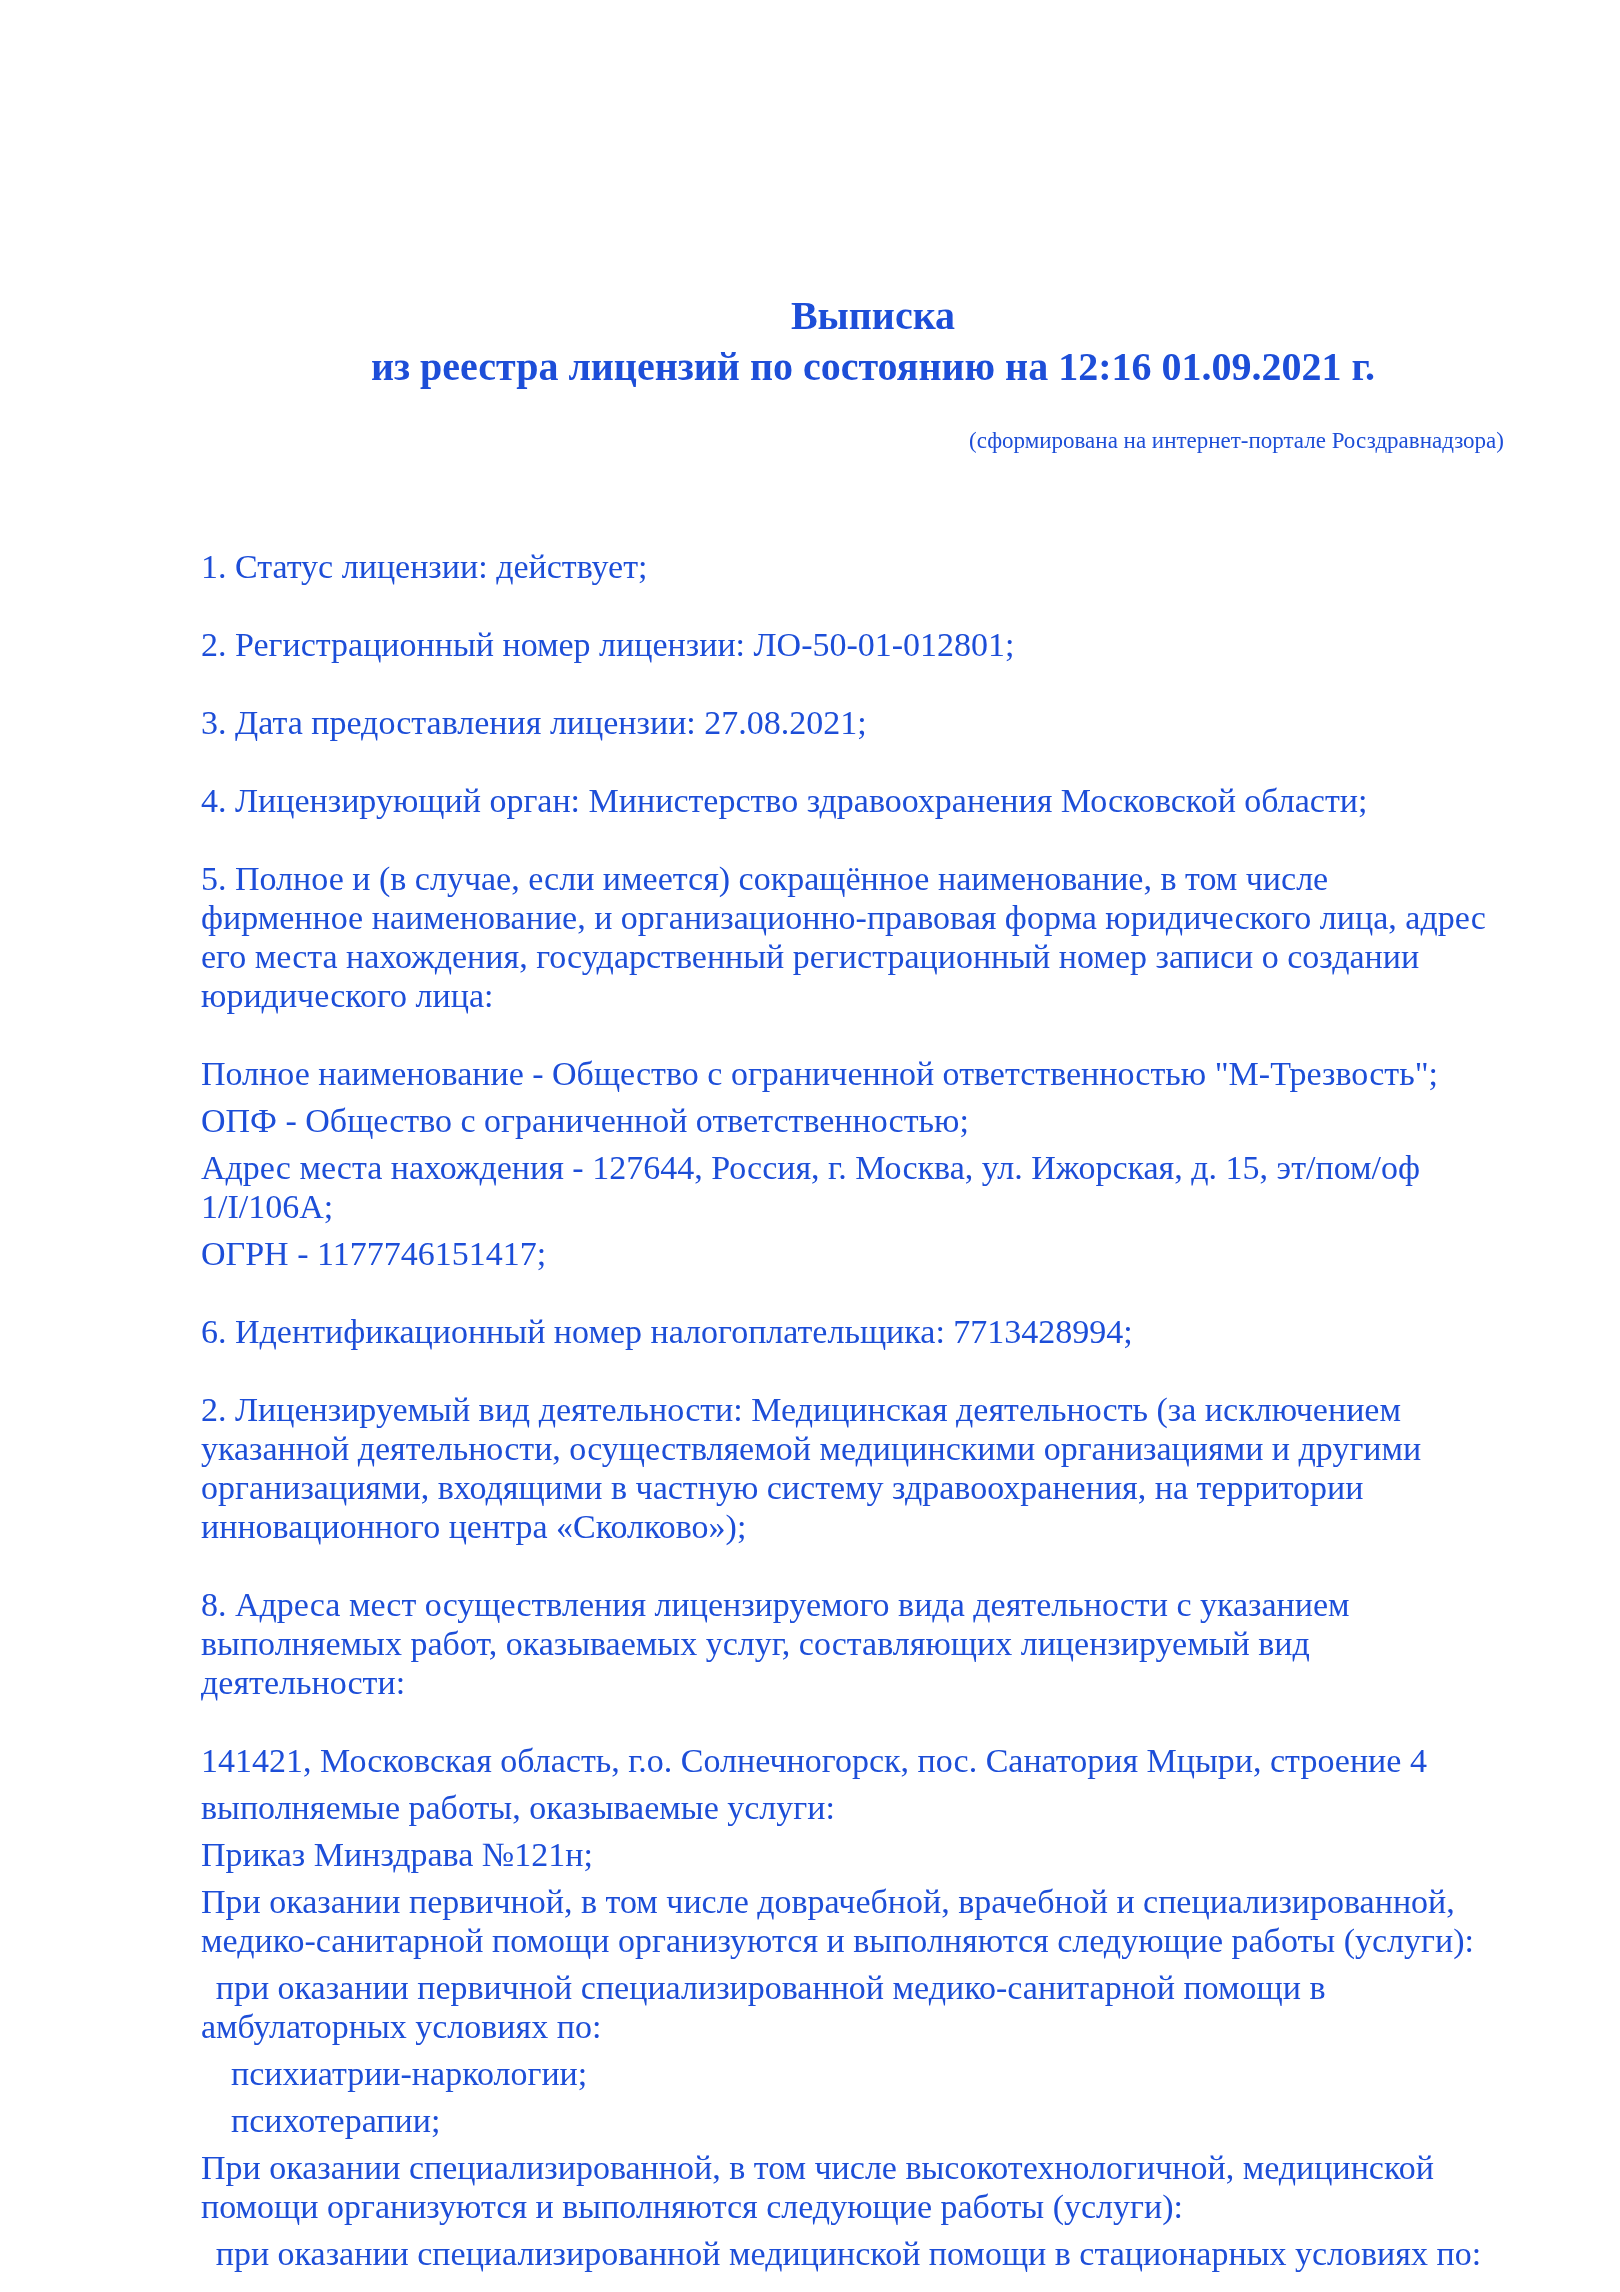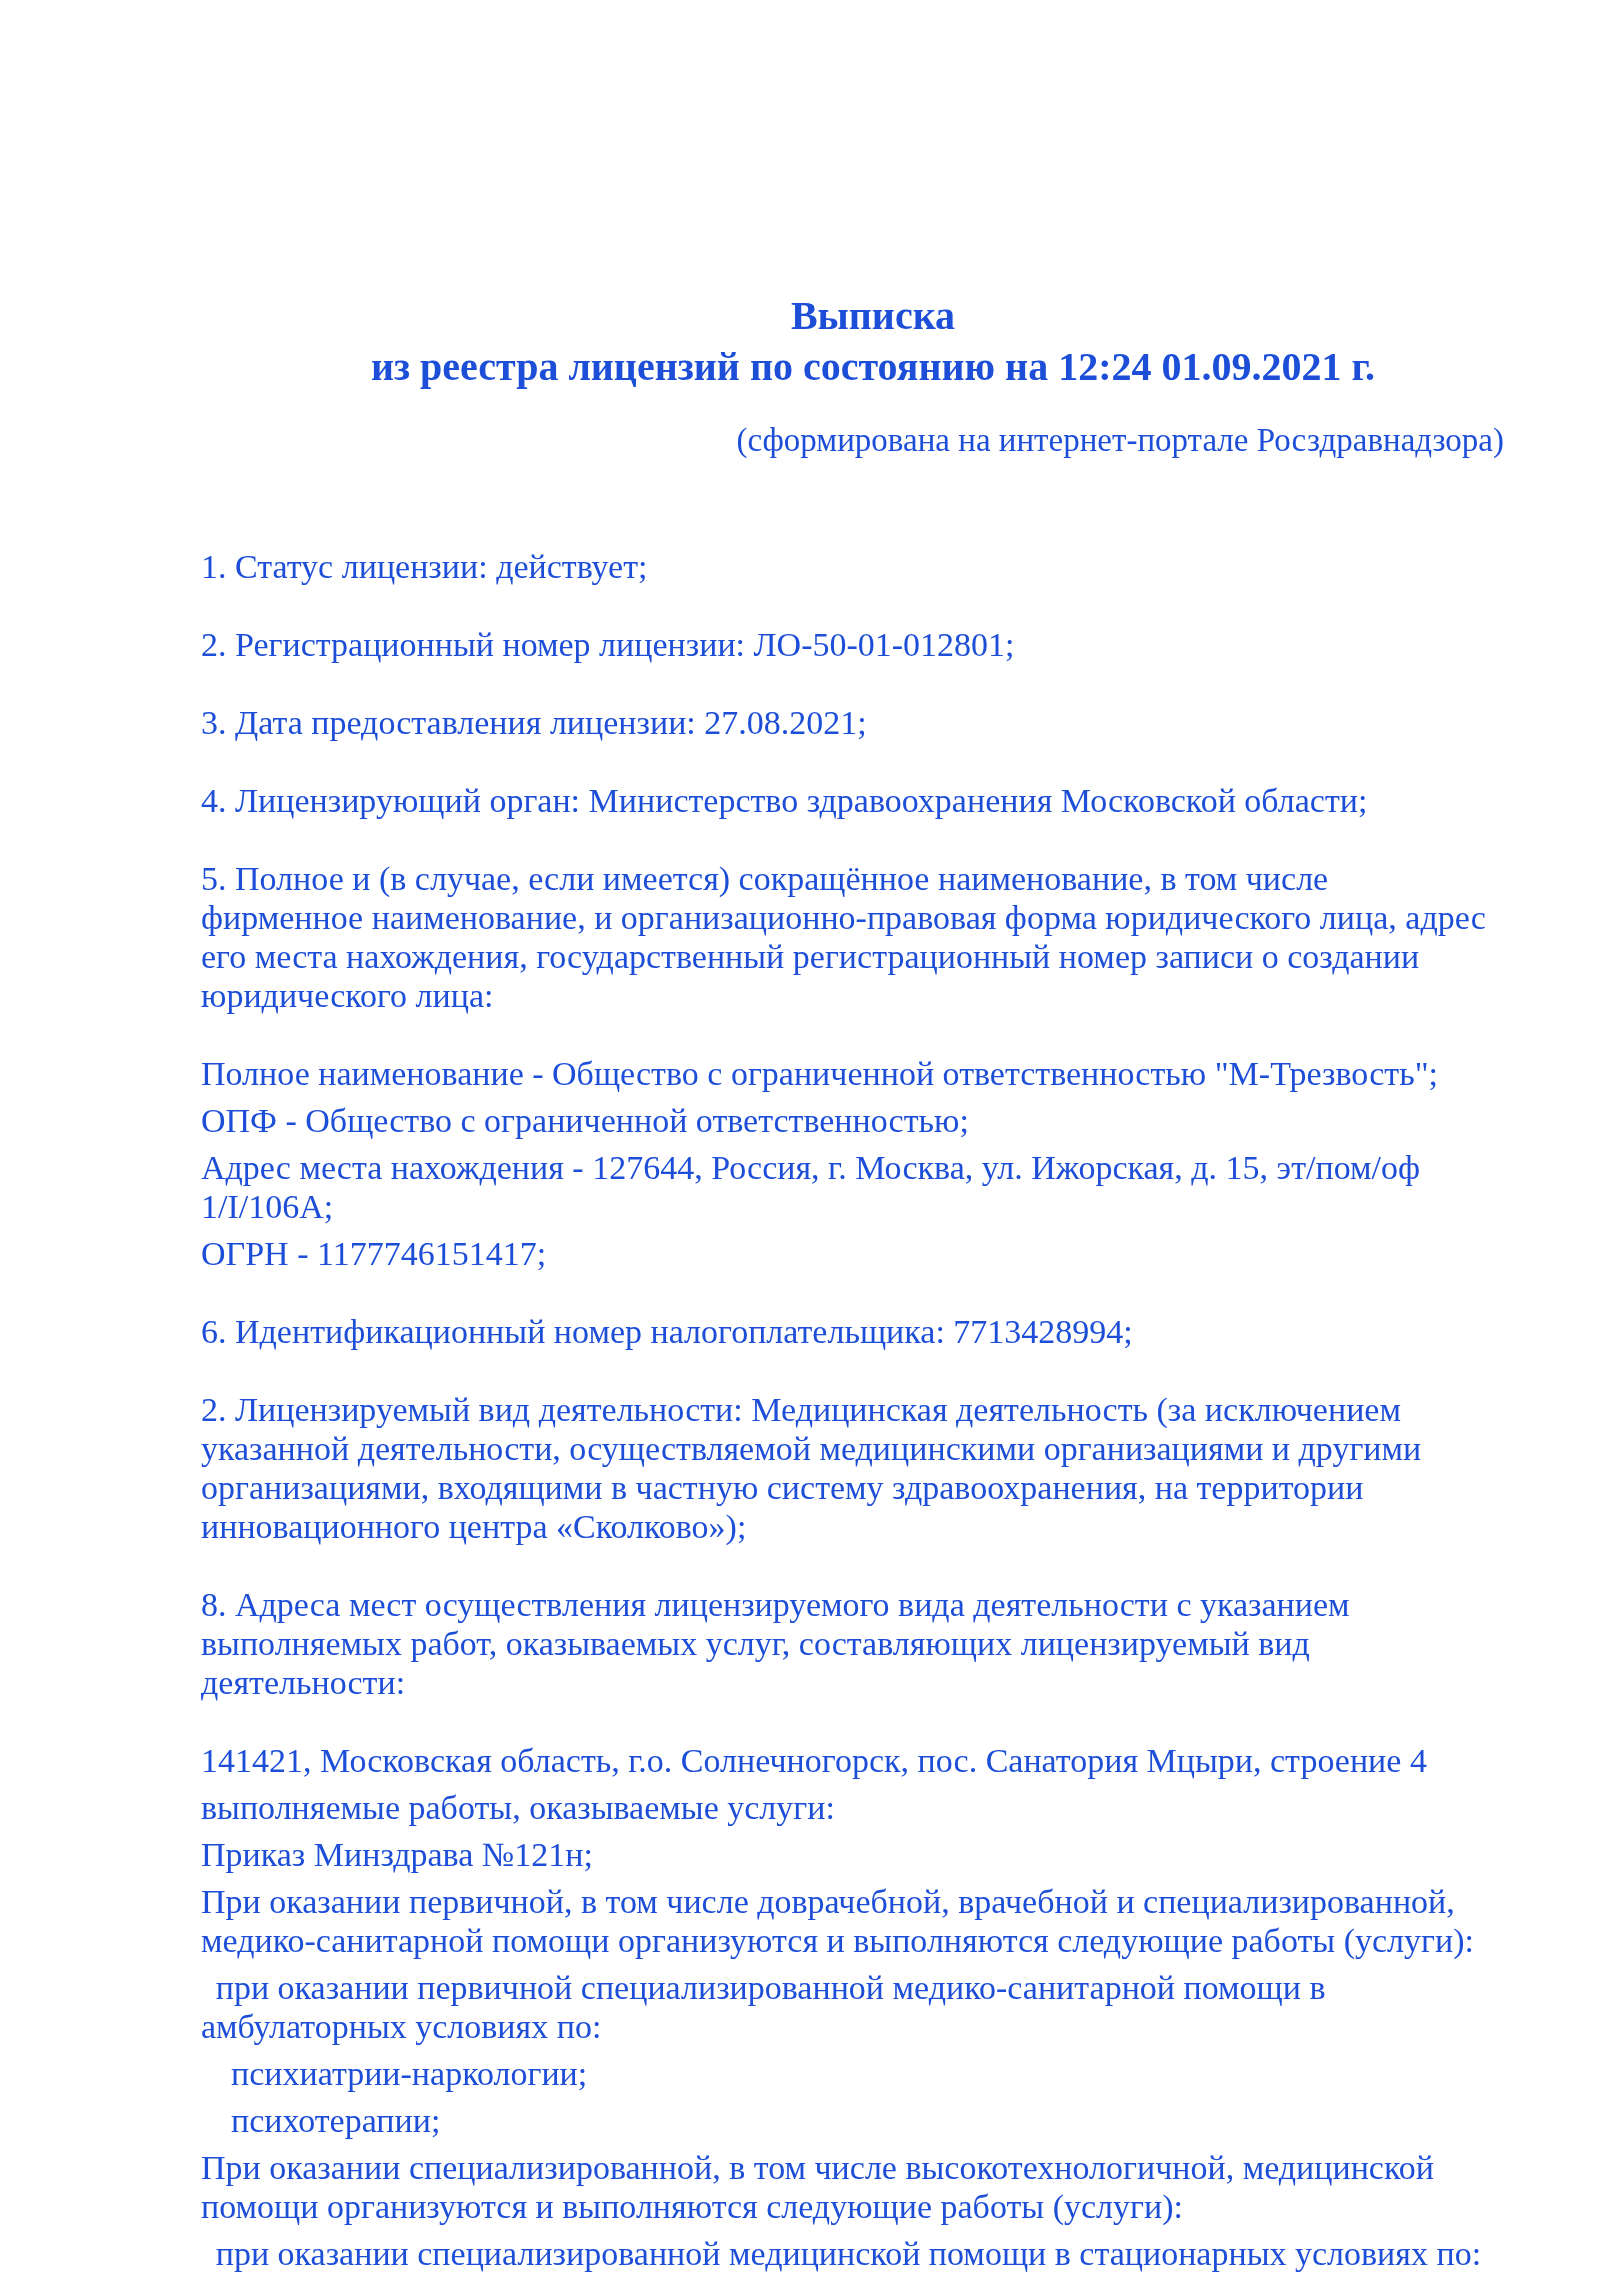--- a/index.html
+++ b/index.html
@@ -19,42 +19,42 @@
     overflow: hidden;
   }
   .title-block {
     font-size: 40px;
     font-weight: bold;
     line-height: 51px;
     text-align: center;
     padding-left: 49px;
   }
   .subtitle {
-    font-size: 33px;
+    font-size: 23px;
     line-height: 39px;
     text-align: right;
     margin-top: 29px;
     margin-bottom: 87px;
   }
   .para {
     font-size: 34px;
     line-height: 39px;
     margin: 8px;
   }
   .para.gap { margin-bottom: 39px; }
   .para.ind1 { text-indent: 14.7px; }
   .para.ind2 { text-indent: 30px; }
 </style>
 </head>
 <body>
 
 <div class="page">
   <div class="title-block">
     <div>Выписка</div>
-    <div>из реестра лицензий по состоянию на 12:24 01.09.2021 г.</div>
+    <div>из реестра лицензий по состоянию на 12:16 01.09.2021 г.</div>
   </div>
   <div class="subtitle">(сформирована на интернет-портале Росздравнадзора)</div>
   <div class="body">
       <p class="para ind0 gap">1. Статус лицензии: действует;</p>
       <p class="para ind0 gap">2. Регистрационный номер лицензии: ЛО-50-01-012801;</p>
       <p class="para ind0 gap">3. Дата предоставления лицензии: 27.08.2021;</p>
       <p class="para ind0 gap">4. Лицензирующий орган: Министерство здравоохранения Московской области;</p>
       <p class="para ind0 gap">5. Полное и (в случае, если имеется) сокращённое наименование, в том числе фирменное наименование, и организационно-правовая форма юридического лица, адрес его места нахождения, государственный регистрационный номер записи о создании юридического лица:</p>
       <p class="para ind0">Полное наименование - Общество с ограниченной ответственностью "М-Трезвость";</p>
       <p class="para ind0">ОПФ - Общество с ограниченной ответственностью;</p>

